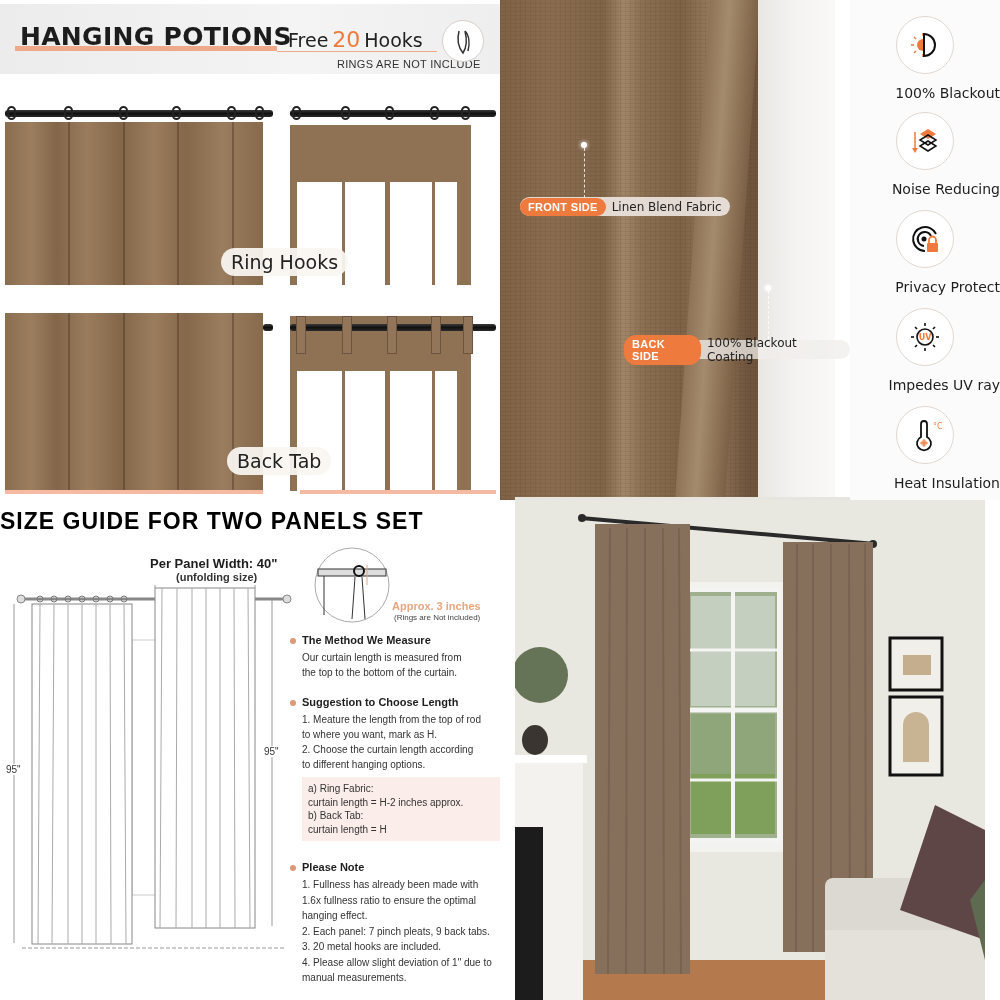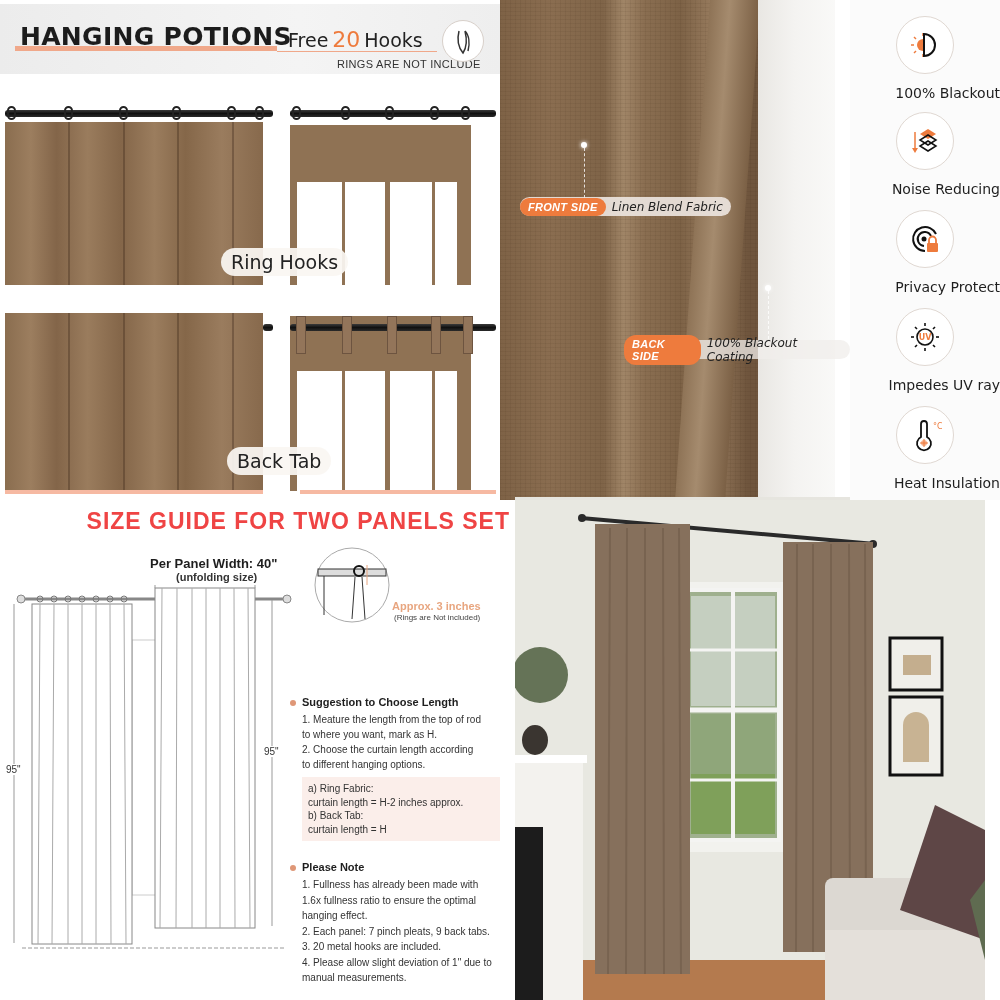--- a/index.html
+++ b/index.html
@@ -23,21 +23,21 @@
   .ring { position: absolute; width: 9px; height: 14px; border: 2px solid #222; border-radius: 5px; }
   .panel { position: absolute; background: linear-gradient(90deg,#8a6d4f 0%,#9c7e5f 10%,#836549 20%,#9a7c5d 32%,#846649 45%,#9b7d5e 58%,#856749 70%,#9a7c5e 84%,#87694c 100%); }
   .panel-back { position: absolute; background: #8f7254; }
   .panel-white { position: absolute; background: #ffffff; }
   .pleat { position: absolute; width: 2px; background: rgba(60,40,25,.35); }
   .tab { position: absolute; width: 10px; height: 38px; background: #93755a; border: 1px solid #6d5440; }
   .pill-label { position: absolute; background: rgba(250,246,242,.93); border-radius: 14px; padding: 3px 10px; font-family: "DejaVu Sans", sans-serif; font-size: 19px; color: #222; }
   .pink-rule { position: absolute; height: 4px; background: #f6b9a2; }
 
   
-  #q2 { left: 500px; top: 0; width: 350px; height: 500px; background: #fca5a5; font-style: italic; }
+  #q2 { left: 500px; top: 0; width: 350px; height: 500px; background: #fca5a5; }
   .fabric { position: absolute; left: 0; top: 0; width: 258px; height: 500px;
     background:
       repeating-linear-gradient(0deg, rgba(60,40,20,.08) 0 1px, transparent 1px 4px),
       repeating-linear-gradient(90deg, rgba(60,40,20,.08) 0 1px, transparent 1px 5px),
       linear-gradient(90deg,#7e6246 0%,#8a6d50 20%,#7f6448 40%,#a08567 48%,#8a6e51 56%,#7d6246 70%,#967a5d 82%,#6f553d 96%); }
   .fabric-fold { position: absolute; left: 210px; top: 0; width: 50px; height: 500px; background: linear-gradient(90deg,#8e7356,#a58b6e 40%,#7b6045 100%); transform: skewX(-4deg); transform-origin: top; }
   .sheer { position: absolute; left: 258px; top: 0; width: 92px; height: 500px; background: linear-gradient(90deg,#e9e7e3,#f4f3f1 40%,#fbfbfa); }
   .sheer2 { position: absolute; left: 335px; top: 0; width: 15px; height: 500px; background: #ffffff; }
   .bottom-strip { position: absolute; left: 15px; top: 497px; width: 335px; height: 3px; background: #e6e5df; }
   .dot { position: absolute; width: 6px; height: 6px; border-radius: 50%; background: #fff; box-shadow: 0 0 4px #fff; }
@@ -47,21 +47,21 @@
   .callout .txt { font-family: "DejaVu Sans", sans-serif; font-size: 12px; color: #222; }
 
   
   #q3 { left: 850px; top: 0; width: 150px; height: 500px; background: #fbfbfb; }
   .feat { position: absolute; left: 0; width: 150px; text-align: right; }
   .feat .circle { margin: 0 auto; width: 58px; height: 58px; border-radius: 50%; background: #fff; border: 1px solid #e0d8d2; display: flex; align-items: center; justify-content: center; }
   .feat .lbl { margin-top: 11px; font-family: "DejaVu Sans", sans-serif; font-size: 14px; color: #1e1e1e; }
 
   
   #q4 { left: 0; top: 500px; width: 510px; height: 500px; background: #ffffff; }
-  .sg-title { position: absolute; left: 0; width: 510px; top: 8px; text-align: right; font-weight: bold; font-size: 23px; letter-spacing: 1px; color: #ef4444; }
+  .sg-title { position: absolute; left: 0; width: 510px; top: 8px; text-align: left; font-weight: bold; font-size: 23px; letter-spacing: 1px; color: #000000; }
   .sg-width { position: absolute; left: 150px; top: 56px; font-weight: bold; font-size: 13px; color: #1e1e1e; }
   .sg-width-sub { position: absolute; left: 176px; top: 71px; font-weight: bold; font-size: 11px; color: #333; }
   .sg-approx { position: absolute; left: 392px; top: 100px; font-weight: bold; font-size: 11px; color: #e8a680; }
   .sg-approx-sub { position: absolute; left: 394px; top: 113px; font-size: 8px; color: #444; }
   .dim { position: absolute; font-size: 10px; color: #333; }
   .sec { position: absolute; left: 290px; width: 215px; }
   .sec .bullet { position: absolute; left: 0; top: 4px; width: 6px; height: 6px; border-radius: 50%; background: #df9777; }
   .sec .hd { margin-left: 12px; font-weight: bold; font-size: 11px; color: #1e1e1e; }
   .sec .body { margin-left: 12px; margin-top: 4px; font-size: 10px; line-height: 15px; color: #333; }
   .sec .body p { margin-bottom: 0; }
@@ -294,20 +294,28 @@
     <rect x="6" y="24" width="68" height="7" fill="#ddd" stroke="#333"></rect>
     <circle cx="47" cy="26" r="5" fill="none" stroke="#111" stroke-width="2"></circle>
     <line x1="12" y1="31" x2="12" y2="70" stroke="#333"></line>
     <line x1="43" y1="32" x2="40" y2="74" stroke="#333"></line>
     <line x1="50" y1="32" x2="53" y2="74" stroke="#333"></line>
     <line x1="55" y1="20" x2="55" y2="40" stroke="#e8a680"></line>
   </svg>
   <div class="sg-approx">Approx. 3 inches</div>
   <div class="sg-approx-sub">(Rings are Not included)</div>
 
+  <div class="sec" style="top:134px;">
+    <span class="bullet"></span>
+    <div class="hd">The Method We Measure</div>
+    <div class="body">
+      <p>Our curtain length is measured from</p>
+      <p>the top to the bottom of the curtain.</p>
+    </div>
+  </div>
 
   <div class="sec" style="top:196px;">
     <span class="bullet"></span>
     <div class="hd">Suggestion to Choose Length</div>
     <div class="body">
       <p>1. Meature the length from the top of rod</p>
       <p>to where you want,  mark as H.</p>
       <p>2. Choose the curtain length according</p>
       <p>to different hanging options.</p>
     </div>

